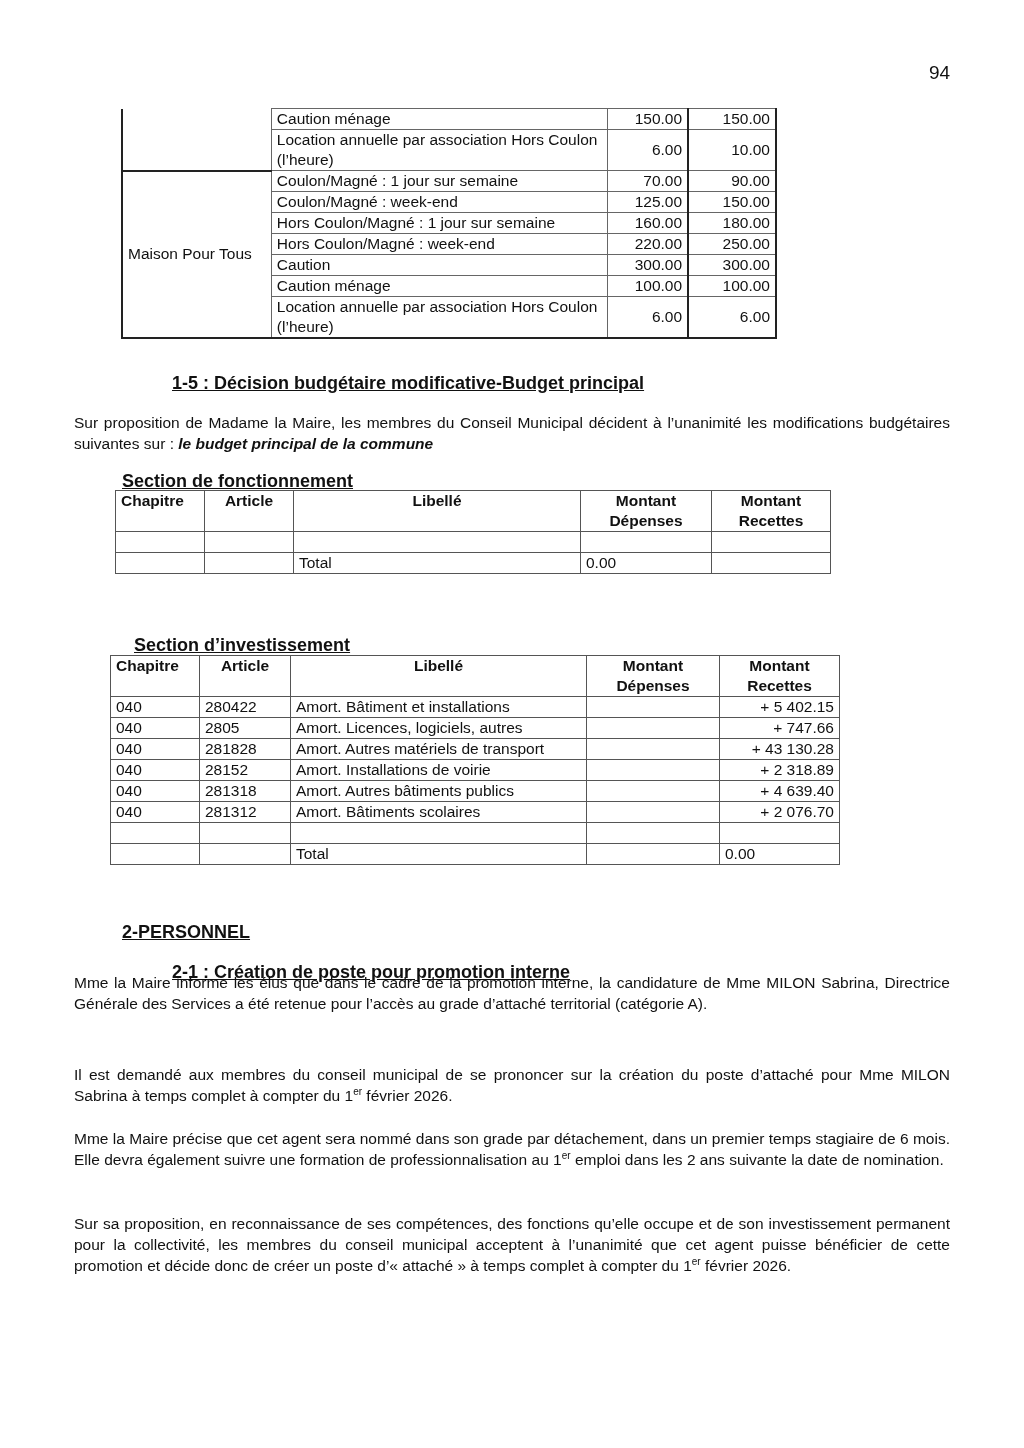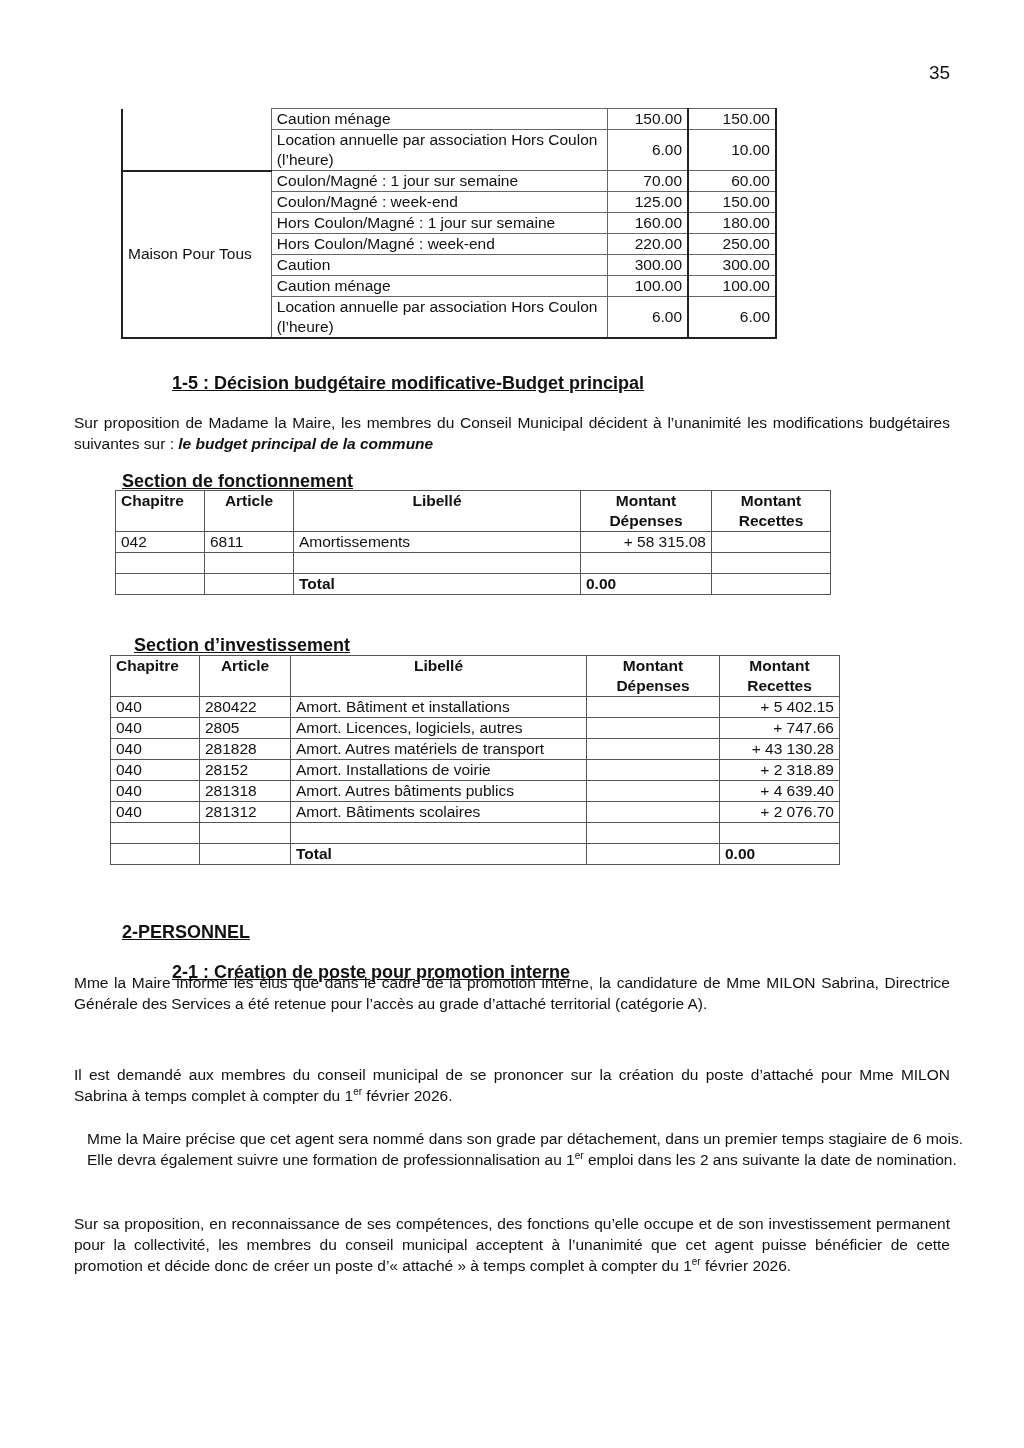--- a/index.html
+++ b/index.html
@@ -17,46 +17,46 @@
   .tarif td.num2 { width: 85px; text-align: right; border-left: 2px solid #222; border-right: 2px solid #222; }
   .tarif tr.last td { border-bottom: 2px solid #222; }
   .heading { font-weight: bold; text-decoration: underline; font-size: 18px; }
   .para { left: 74px; width: 876px; text-align: justify; line-height: 21px; font-size: 15.5px; }
   .para .bi { font-weight: bold; font-style: italic; }
   .budget { position: absolute; border: 1.5px solid #333; }
   .budget td, .budget th { border: 1px solid #555; padding: 0 5px; font-size: 15.5px; line-height: 20px; vertical-align: top; height: 20px; }
   .budget th { font-weight: bold; text-align: center; margin-top: 27px; }
   .budget th.left { text-align: left; }
   .budget td.r { text-align: right; }
-  .budget td.b { font-weight: bold; margin-top: 24px; }
+  .budget td.b { font-weight: normal; margin-top: 24px; }
   sup { font-size: 10px; vertical-align: super; line-height: 0; }
 </style>
 </head>
 <body>
 
-<div class="page-number">35</div>
+<div class="page-number">94</div>
 
 <table class="tarif">
   <tbody>
       <tr>
     <td class="venue top" rowspan="2"></td>
     <td class="lbl">Caution ménage</td>
     <td class="num">150.00</td>
     <td class="num2">150.00</td>
   </tr>
   <tr>
     <td class="lbl">Location annuelle par association Hors Coulon (l’heure)</td>
     <td class="num">6.00</td>
     <td class="num2">10.00</td>
   </tr>
   <tr>
     <td class="venue" rowspan="7">Maison Pour Tous</td>
     <td class="lbl">Coulon/Magné : 1 jour sur semaine</td>
     <td class="num">70.00</td>
-    <td class="num2">60.00</td>
+    <td class="num2">90.00</td>
   </tr>
   <tr>
     <td class="lbl">Coulon/Magné : week-end</td>
     <td class="num">125.00</td>
     <td class="num2">150.00</td>
   </tr>
   <tr>
     <td class="lbl">Hors Coulon/Magné : 1 jour sur semaine</td>
     <td class="num">160.00</td>
     <td class="num2">180.00</td>
@@ -94,27 +94,20 @@
 <table class="budget" style="left:115px; top:490px; width:716px;">
   <tbody>
       <tr>
     <th class="left" style="width:78px;">Chapitre</th>
     <th style="width:78px;">Article</th>
     <th style="width:276px;">Libellé</th>
     <th style="width:120px;">Montant Dépenses</th>
     <th>Montant Recettes</th>
   </tr>
   <tr>
-    <td>042</td>
-    <td>6811</td>
-    <td>Amortissements</td>
-    <td class="r">+ 58 315.08</td>
-    <td class="r"></td>
-  </tr>
-  <tr>
     <td></td>
     <td></td>
     <td></td>
     <td class="r"></td>
     <td class="r"></td>
   </tr>
   <tr>
     <td></td>
     <td></td>
     <td class="b">Total</td>
@@ -195,19 +188,19 @@
 
 <div class="abs heading" style="left:122px; top:922px;">2-PERSONNEL</div>
 <div class="abs heading" style="left:172px; top:962px;">2-1 : Création de poste pour promotion interne</div>
 
 <div class="abs para" style="top:972px;">Mme la Maire informe les élus que dans le cadre de la promotion interne, la candidature de Mme MILON Sabrina, Directrice Générale des Services a été retenue pour l’accès au grade d’attaché territorial (catégorie A).</div>
 
 <div class="abs para" style="top:1064px;">
   <span>Il est demandé aux membres du conseil municipal de se prononcer sur la création du poste d’attaché pour Mme MILON Sabrina à temps complet à compter du 1</span><sup>er</sup><span> février 2026.</span>
 </div>
 
-<div class="abs para" style="top:1128px;margin-left:13px;">
+<div class="abs para" style="top:1128px;">
   <span>Mme la Maire précise que cet agent sera nommé dans son grade par détachement, dans un premier temps stagiaire de 6 mois. Elle devra également suivre une formation de professionnalisation au 1</span><sup>er</sup><span> emploi dans les 2 ans suivante la date de nomination.</span>
 </div>
 
 <div class="abs para" style="top:1213px;">
   <span>Sur sa proposition, en reconnaissance de ses compétences, des fonctions qu’elle occupe et de son investissement permanent pour la collectivité, les membres du conseil municipal acceptent à l’unanimité que cet agent puisse bénéficier de cette promotion et décide donc de créer un poste d’« attaché » à temps complet à compter du 1</span><sup>er</sup><span> février 2026.</span>
 </div>
 
 </body></html>

